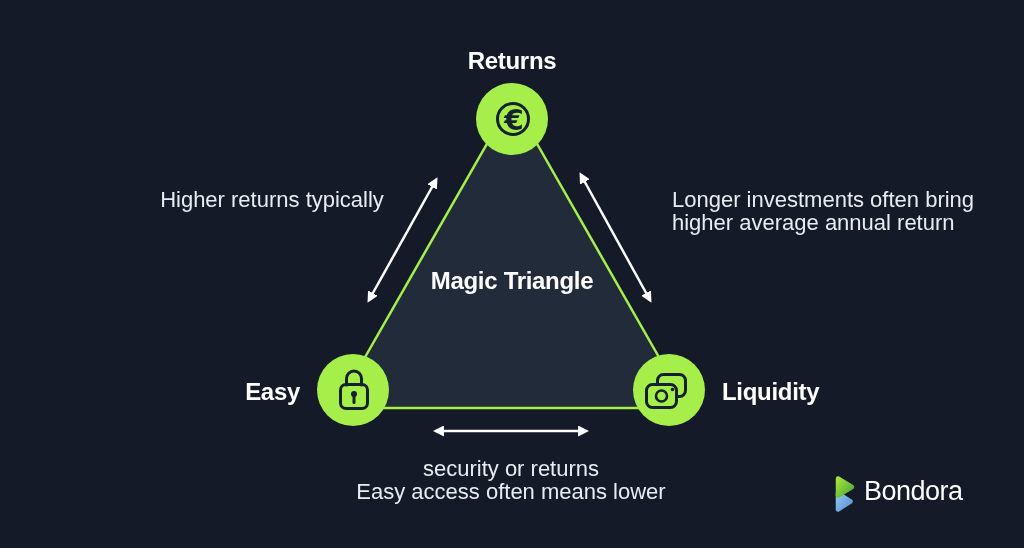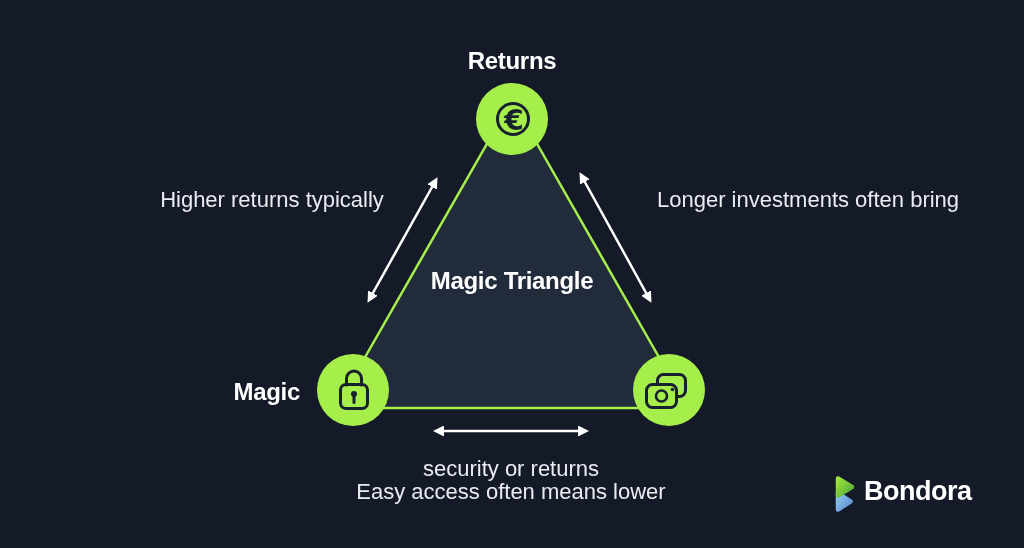--- a/index.html
+++ b/index.html
@@ -34,21 +34,21 @@
     text-align: center; color: var(--text_white); font-size: 24px; font-weight: 700;
     letter-spacing: -0.3px; line-height: 27px; white-space: nowrap;
   }
   .note {
     position: absolute; color: var(--note_text); font-size: 22px; line-height: 23px;
     white-space: nowrap;
   }
   .note.centered { text-align: center; transform: translateX(-50%); }
   .brand-text {
     position: absolute; left: 864px; top: 477px; color: var(--text_white);
-    font-size: 27px; font-weight: 700; letter-spacing: -0.5px; line-height: 28px;
+    font-size: 27px; font-weight: 400; letter-spacing: -0.5px; line-height: 28px;
     white-space: nowrap;
   }
 </style>
 </head>
 <body>
 
 <div class="stage">
 
   <svg class="canvas" width="1024" height="548" viewBox="0 0 1024 548">
     <defs>
@@ -95,31 +95,33 @@
       <circle class="ofill" cx="672.5" cy="389.5" r="1.8"></circle>
     </g>
 
     <g>
       <path d="M838,493.5 L850.5,501.5 L838,509.5 Z" fill="url(#logo-blue)" stroke="url(#logo-blue)" stroke-width="4.5" stroke-linejoin="round"></path>
       <path d="M838,478.5 L852,487 L838,495.5 Z" fill="url(#logo-green)" stroke="url(#logo-green)" stroke-width="4.5" stroke-linejoin="round"></path>
     </g>
   </svg>
 
   <div class="vertex-label" style="left:512px; top:47px; transform:translateX(-50%);">Returns</div>
-  <div class="vertex-label" style="right:724px; top:378px;">Magic</div>
+  <div class="vertex-label" style="right:724px; top:378px;">Easy</div>
+  <div class="vertex-label" style="left:722px; top:378px;">Liquidity</div>
 
   <div class="title">
     <div>Magic Triangle</div>
   </div>
 
   <div class="note centered" style="left:272px; top:188px;">
     <div>Higher returns typically</div>
   </div>
-  <div class="note" style="left:657px; top:188px;">
+  <div class="note" style="left:672px; top:188px;">
     <div>Longer investments often bring</div>
+    <div>higher average annual return</div>
   </div>
   <div class="note centered" style="left:511px; top:457px;">
     <div>security or returns</div>
     <div>Easy access often means lower</div>
   </div>
 
   <div class="brand-text">Bondora</div>
 
 </div>
 

